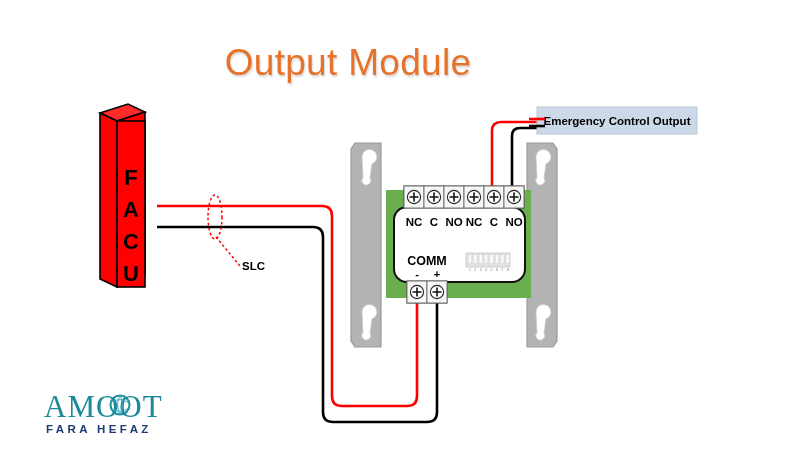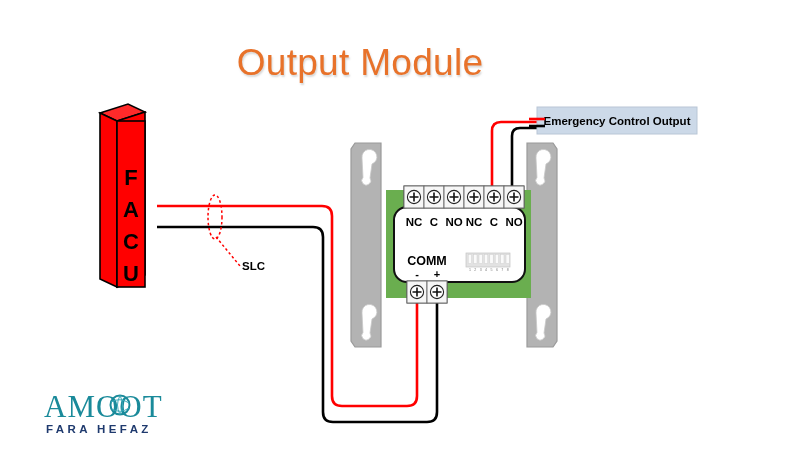--- a/index.html
+++ b/index.html
@@ -27,21 +27,20 @@
     left: 0;
     top: 42px;
     width: 696px;
     text-align: center;
     font-family: "Liberation Sans", sans-serif;
     font-size: 37px;
     font-weight: 400;
     color: #e8722a;
     letter-spacing: 0.3px;
     text-shadow: 1px 2px 2px rgba(140,140,140,0.35);
-    padding-left: 12px;
   }
   .svg-text {
     font-family: "Liberation Sans", sans-serif;
     fill: #000000;
   }
   .term-label {
     font-size: 11.5px;
     font-weight: 700;
     text-anchor: middle;
   }

